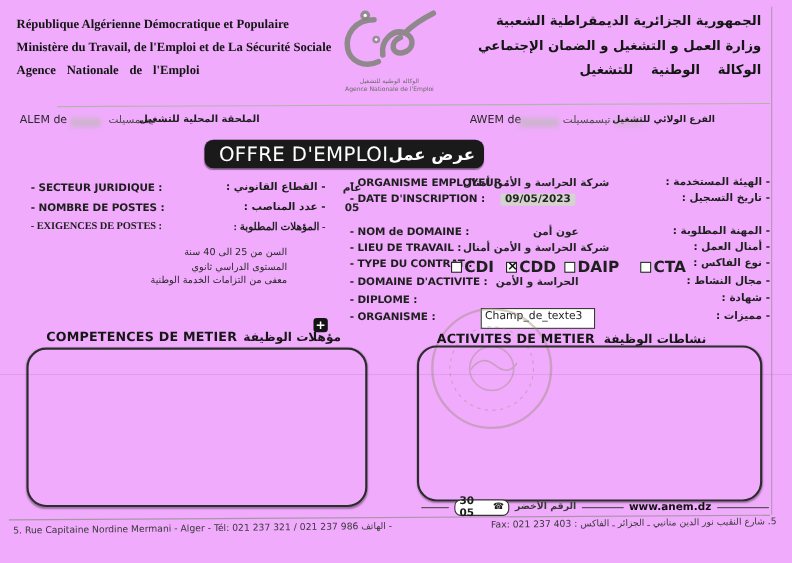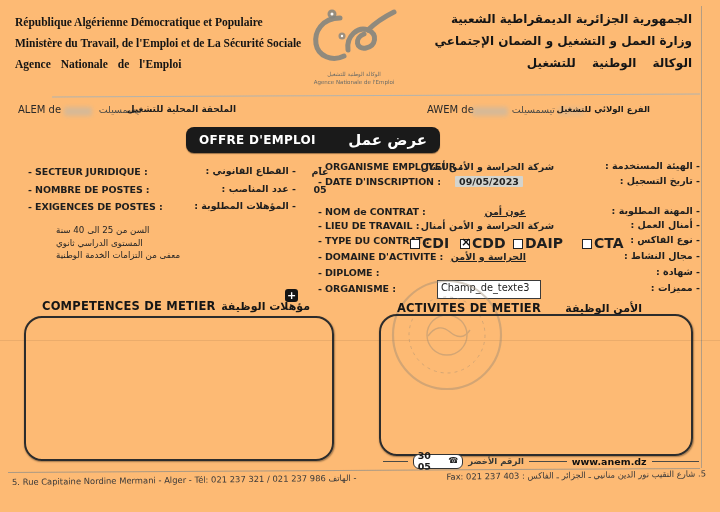--- a/index.html
+++ b/index.html
@@ -1,18 +1,18 @@
 <!DOCTYPE html>
 <html><head>
 <meta charset="utf-8">
 <style>
   html,body{margin:0;padding:0;background:#e8e8e6;}
   .page{
     position:relative;width:720px;height:512px;margin:0 auto;
-    background:#fdba74;overflow:hidden;
+    background:#f0abfc;overflow:hidden;
     font-family:"DejaVu Sans",sans-serif;color:#1f1f1f;
   }
   
   .hdr-fr{position:absolute;left:15px;top:12px;font-family:"Liberation Serif",serif;
     font-weight:700;font-size:11.5px;color:#141414;line-height:21px;white-space:nowrap;}
   .hdr-fr .l3{word-spacing:7px;}
   .hdr-ar{position:absolute;right:28px;top:8px;direction:rtl;text-align:right;
     font-weight:700;font-size:12px;color:#151515;line-height:22px;white-space:nowrap;margin-left:32px;}
   .hdr-ar .l3{word-spacing:12px;}
   .logo{position:absolute;left:300px;top:6px;width:108px;height:92px;text-align:center;}
@@ -24,46 +24,46 @@
   
   .ag{position:absolute;top:104px;height:14px;font-size:10px;}
   .ag-lab{color:#2a2a2a;}
   .ag-val{direction:rtl;font-size:9.5px;color:#4a4a46;filter:blur(.3px);}
   .ag-title{direction:rtl;font-weight:700;font-size:9px;color:#1d1d1d;white-space:nowrap;}
   .redact{position:absolute;height:9px;background:#b8b8b2;filter:blur(2px);opacity:.55;border-radius:2px;}
   
   .title-bar{position:absolute;left:186px;top:127px;width:254px;height:26px;background:#1a1a1a;
     border-radius:8px;display:flex;align-items:center;justify-content:space-between;
     padding:0 13px;box-sizing:border-box;box-shadow:0 1px 1px rgba(0,0,0,.4);}
-  .title-fr{color:#fff;font-weight:700;font-size:12px;letter-spacing:.3px;white-space:nowrap;}
+  .title-fr{color:#fff;font-weight:400;font-size:18px;letter-spacing:.3px;white-space:nowrap;}
   .title-ar{color:#fff;font-weight:700;font-size:15px;direction:rtl;white-space:nowrap;}
   
   .row{position:absolute;height:15px;font-size:9.5px;}
   .left-row{left:28px;width:312px;}
   .mid-row{left:318px;width:382px;}
   .fr-label{position:absolute;left:0;top:0;font-weight:600;color:#1e1e1e;white-space:nowrap;letter-spacing:-0.1px;}
   .ar-label{position:absolute;right:0;top:-1px;direction:rtl;font-weight:700;color:#1e1e1e;white-space:nowrap;}
   .left-row .ar-label{right:44px;}
   .val-sm{position:absolute;right:0;top:0;width:40px;text-align:center;font-weight:700;color:#222;}
   .val{position:absolute;left:112px;top:0;width:124px;text-align:right;direction:rtl;
     font-weight:600;color:#242424;white-space:nowrap;}
-  .val-narrow{width:96px;text-decoration:underline;}
+  .val-narrow{width:96px;}
   .val-date{left:137px;width:68px;direction:ltr;text-align:center;background:#d4d4ce;
     font-weight:700;border-radius:1px;}
   .field-box{position:absolute;left:119px;top:-3px;width:96px;height:15px;border:1px solid #3a3a3a;
     background:#fff;direction:ltr;text-align:left;font-size:9.8px;font-weight:400;color:#222;
     padding:1px 3px;white-space:nowrap;overflow:hidden;}
   
   .cb{position:absolute;top:0;white-space:nowrap;font-size:14px;font-weight:600;}
   .cbx{display:inline-block;width:8px;height:8px;border:1.2px solid #222;margin-right:2px;
     position:relative;top:1px;background:#fff;}
   .cbx.checked::after{content:"×";position:absolute;top:-4px;left:0px;font-size:12px;
     font-weight:700;color:#111;line-height:12px;}
   
-  .reqs{position:absolute;left:56px;top:224px;width:205px;direction:rtl;text-align:left;
+  .reqs{position:absolute;left:56px;top:224px;width:205px;direction:rtl;text-align:right;
     font-size:8.7px;line-height:12.5px;color:#252525;}
   
   .plus{position:absolute;left:285px;top:289px;width:13px;height:13px;background:#141414;
     border-radius:3px;color:#fff;font-weight:700;font-size:11px;line-height:13px;text-align:center;}
   
   .sec-head{position:absolute;display:flex;justify-content:space-between;align-items:flex-end;}
   .sec-fr{font-weight:700;font-size:11.5px;color:#161616;letter-spacing:.2px;white-space:nowrap;}
   .sec-ar{font-weight:700;font-size:11px;direction:rtl;color:#161616;white-space:nowrap;}
   .big-box{position:absolute;border:2.5px solid #2c2c2c;border-radius:18px;background:transparent;
     box-shadow:0.5px 1px 1.5px rgba(0,0,0,.35);}
@@ -142,21 +142,21 @@
   <div class="row left-row" style="top:166px;">
     <span class="fr-label">- SECTEUR JURIDIQUE :</span>
     <span class="ar-label">- القطاع القانوني :</span>
     <span class="val-sm">عام</span>
   </div>
   <div class="row left-row" style="top:184px;">
     <span class="fr-label">- NOMBRE DE POSTES :</span>
     <span class="ar-label">- عدد المناصب :</span>
     <span class="val-sm">05</span>
   </div>
-  <div class="row left-row" style="top:201px;">
+  <div class="row left-row" style="top:201px;font-family:Liberation Serif, serif;">
     <span class="fr-label">- EXIGENCES DE POSTES :</span>
     <span class="ar-label">- المؤهلات المطلوبة :</span>
   </div>
 
   <div class="reqs">
     <div>السن من 25 الى 40 سنة</div>
     <div>المستوى الدراسي ثانوي</div>
     <div>معفى من التزامات الخدمة الوطنية</div>
   </div>
 
@@ -164,21 +164,21 @@
     <span class="fr-label">- ORGANISME EMPLOYEUR :</span>
     <span class="val">شركة الحراسة و الأمن أمنال</span>
     <span class="ar-label">- الهيئة المستخدمة :</span>
   </div>
   <div class="row mid-row" style="top:176px;">
     <span class="fr-label">- DATE D'INSCRIPTION :</span>
     <span class="val val-date">09/05/2023</span>
     <span class="ar-label">- تاريخ التسجيل :</span>
   </div>
   <div class="row mid-row" style="top:206px;">
-    <span class="fr-label">- NOM de CONTRAT :</span>
+    <span class="fr-label">- NOM de DOMAINE :</span>
     <span class="val val-narrow">عون أمن</span>
     <span class="ar-label">- المهنة المطلوبة :</span>
   </div>
   <div class="row mid-row" style="top:220px;">
     <span class="fr-label">- LIEU DE TRAVAIL :</span>
     <span class="val">شركة الحراسة و الأمن أمنال</span>
     <span class="ar-label">- أمنال العمل :</span>
   </div>
   <div class="row mid-row" style="top:235px;">
     <span class="fr-label">- TYPE DU CONTRAT :</span>
@@ -221,21 +221,21 @@
   </svg>
 
   <div class="sec-head" style="left:42px;top:299px;width:268px;">
     <span class="sec-fr">COMPETENCES DE METIER</span>
     <span class="sec-ar">مؤهلات الوظيفة</span>
   </div>
   <div class="big-box" style="left:24px;top:316px;width:306px;height:141px;"></div>
 
   <div class="sec-head" style="left:397px;top:301px;width:245px;">
     <span class="sec-fr">ACTIVITES DE METIER</span>
-    <span class="sec-ar">الأمن الوظيفة</span>
+    <span class="sec-ar">نشاطات الوظيفة</span>
   </div>
   <div class="big-box" style="left:379px;top:314px;width:310px;height:138px;"></div>
 
   <div class="green-row">
     <span class="dash d1"></span>
     <span class="gbox">
       <span>30 05</span>
       <span class="ph">☎</span>
     </span>
     <span class="glabel">الرقم الأخضر</span>

